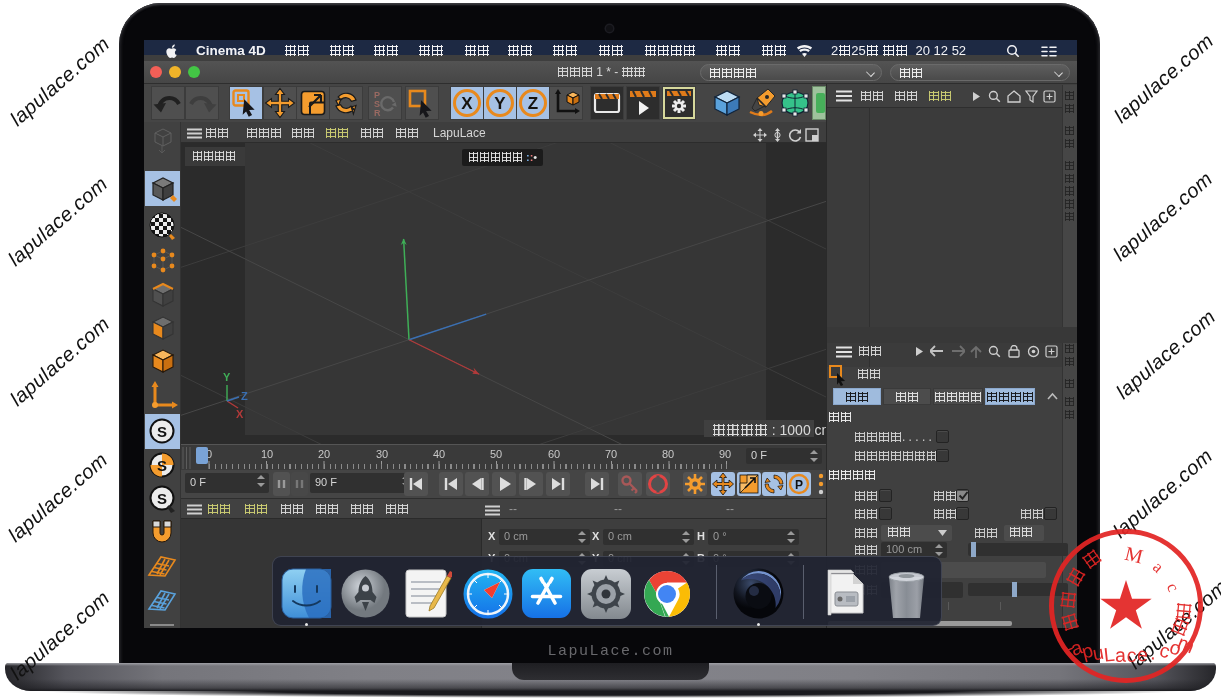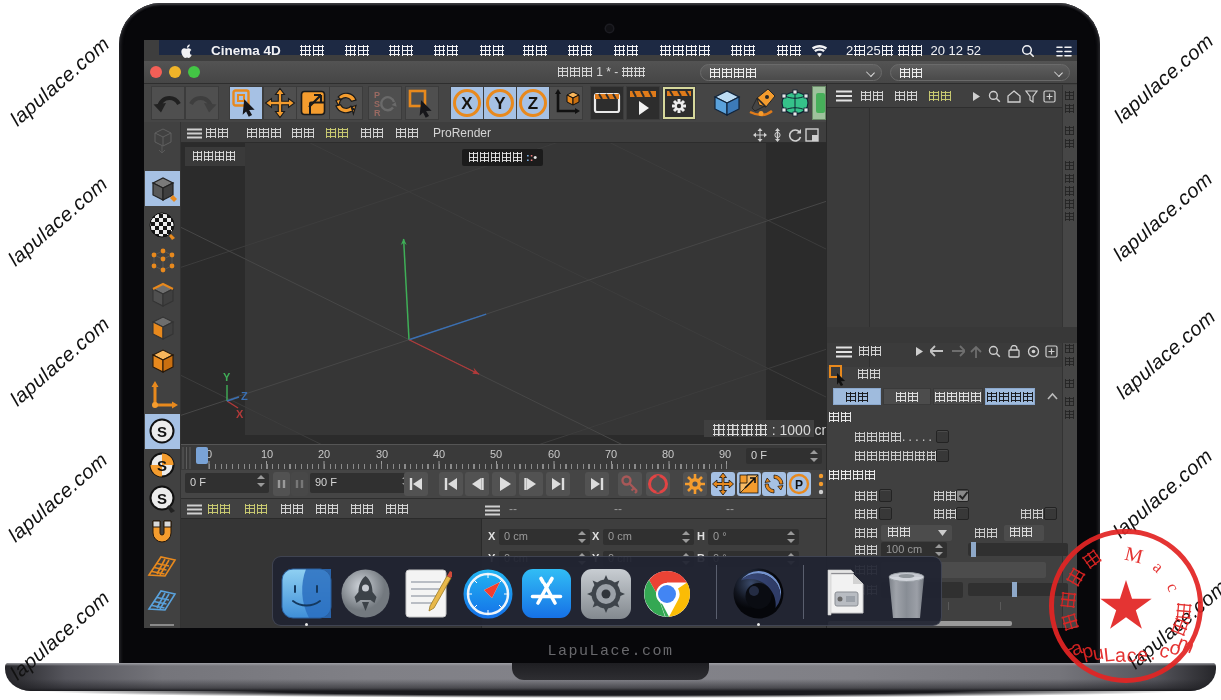--- a/index.html
+++ b/index.html
@@ -27,21 +27,21 @@
 #base{position:absolute;left:5px;top:663px;width:1211px;height:28px;
  background:linear-gradient(90deg,#26262a 0,#55555c 5%,#75757b 13%,#808086 30%,#83838a 50%,#808086 70%,#75757b 87%,#55555c 95%,#26262a 100%);
  border-radius:4px 4px 26px 26px/4px 4px 22px 22px}
 #baseshade{position:absolute;left:5px;top:663px;width:1211px;height:28px;
  background:linear-gradient(#9fa0a6 0,rgba(120,120,124,0) 3px,rgba(40,40,44,0) 16px,rgba(28,28,32,.55) 25px,#1b1b1f 28px);
  border-radius:4px 4px 26px 26px/4px 4px 22px 22px}
 #notch{position:absolute;left:512px;top:663px;width:197px;height:17px;background:linear-gradient(#1e1e22,#2e2e32);border-radius:0 0 12px 12px}
 #baseshadow{position:absolute;left:40px;top:691px;width:1141px;height:7px;background:radial-gradient(50% 100% at 50% 0,#1a1a1e 60%,rgba(26,26,30,0) 100%);}
 
 #scr{position:absolute;left:144px;top:40px;width:933px;height:588px;background:#3e3e3e;overflow:hidden;font-size:12px;color:#d6d6d6}
-#menubar{position:absolute;left:15px;top:0;width:933px;height:15px;background:#1d2943;color:#f2f2f4;font-size:13px}
+#menubar{position:absolute;left:0;top:0;width:933px;height:15px;background:#1d2943;color:#f2f2f4;font-size:13px}
 #menubar b{font-weight:bold}
 .mb{position:absolute;top:3px;white-space:nowrap}
 #titlebar{position:absolute;left:0;top:21px;width:933px;height:23px;background:linear-gradient(#535353,#464646);border-bottom:1px solid #2e2e2e;color:#cfcfcf}
 .tl{position:absolute;top:5px;width:12px;height:12px;border-radius:50%}
 .drop{position:absolute;top:3px;height:17px;background:linear-gradient(#5e5e5e,#4a4a4a);border:1px solid #6a6a6a;border-radius:9px;color:#f0f0f0;padding:1px 8px;font-size:12px}
 .drop s{position:absolute;right:7px;top:4px;width:7px;height:7px;border-right:1.6px solid #ddd;border-bottom:1.6px solid #ddd;transform:rotate(45deg) scale(1,.8);text-decoration:none}
 #toolbar{position:absolute;left:0;top:44px;width:933px;height:38px;background:#454545}
 .tbtn{position:absolute;top:46px;width:34px;height:34px;background:#4f4f4f;border:1px solid #3c3c3c}
 .tbtn.bl{background:#a6c1e4}
 .tbtn.yl{background:#d6d89c}
@@ -345,21 +345,21 @@
       <g stroke="#d0d0d0" stroke-width="1.8">
         <path d="M0 1.5h15M0 5.5h15M0 9.5h15"></path>
       </g>
     </svg>
   <span class="abs" style="left:61px;top:86px"><i></i><i></i></span>
   <span class="abs" style="left:102px;top:86px"><i></i><i></i><i></i></span>
   <span class="abs" style="left:147px;top:86px"><i></i><i></i></span>
   <span class="abs yel" style="left:181px;top:86px"><i></i><i></i></span>
   <span class="abs" style="left:216px;top:86px"><i></i><i></i></span>
   <span class="abs" style="left:251px;top:86px"><i></i><i></i></span>
-  <span class="abs" style="left:289px;top:86px">ProRender</span>
+  <span class="abs" style="left:289px;top:86px">LapuLace</span>
   <svg class="abs" style="left:609px;top:88px" width="14" height="14" viewBox="0 0 14 14">
       <path d="M7 0l2.5 3h-5zM7 14l2.5-3h-5zM0 7l3-2.5v5zM14 7l-3-2.5v5z" fill="#cfcfcf"></path>
       <path d="M2 7h10M7 2v10" stroke="#cfcfcf"></path>
     </svg>
   <svg class="abs" style="left:627px;top:88px" width="13" height="14" viewBox="0 0 13 14">
       <path d="M6.5 0L9 3H4zM6.5 14L9 11H4z" fill="#cfcfcf"></path>
       <path d="M6.5 2v10" stroke="#cfcfcf" stroke-width="1.4"></path>
       <circle cx="6.5" cy="7" r="2.6" fill="none" stroke="#cfcfcf"></circle>
     </svg>
   <svg class="abs" style="left:644px;top:88px" width="14" height="14" viewBox="0 0 14 14">

